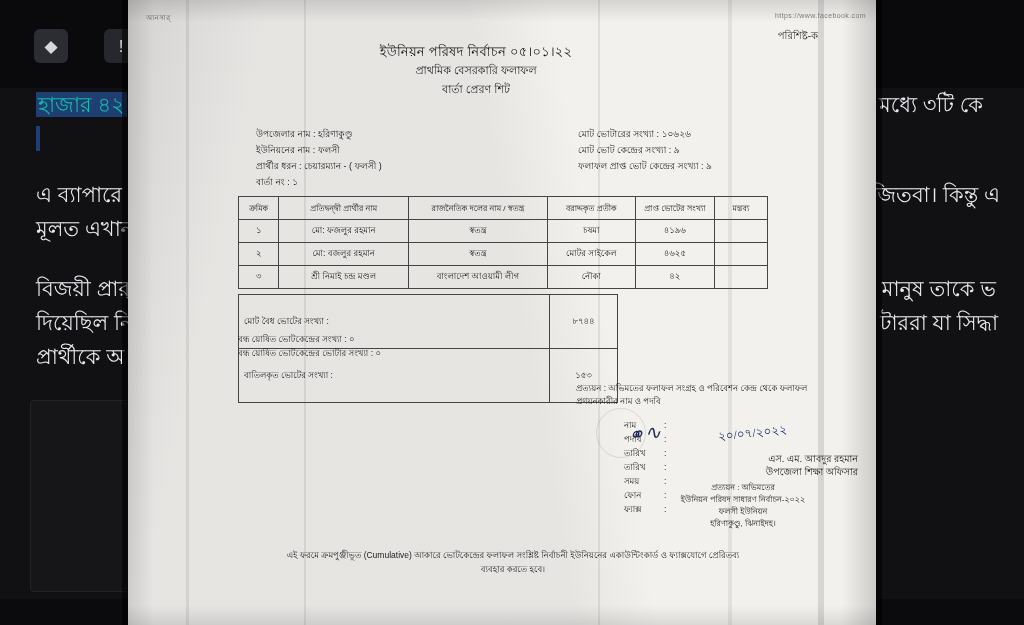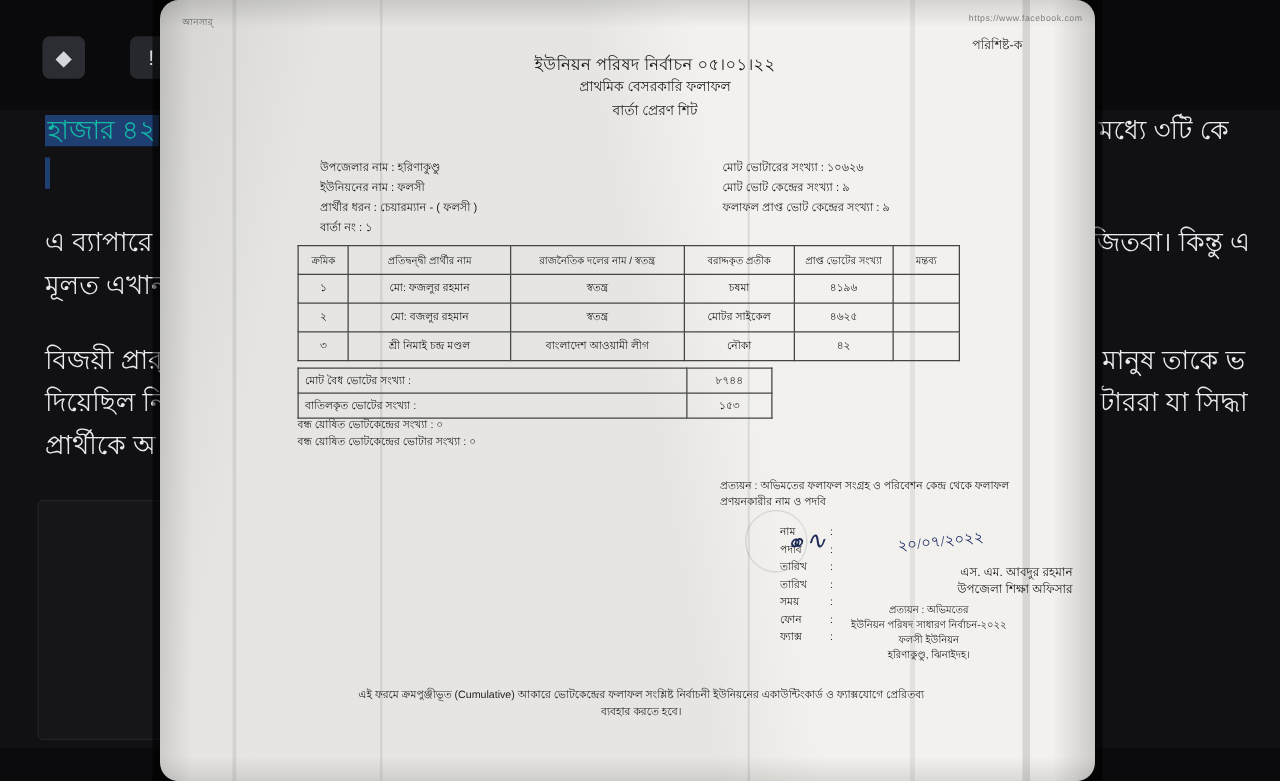--- a/index.html
+++ b/index.html
@@ -114,21 +114,20 @@
       linear-gradient(90deg, rgba(0,0,0,.10) 0px, rgba(0,0,0,0) 26px),
       linear-gradient(270deg, rgba(0,0,0,.16) 0px, rgba(0,0,0,0) 34px),
       linear-gradient(180deg, rgba(0,0,0,.12) 0px, rgba(0,0,0,0) 22px),
       linear-gradient(0deg, rgba(0,0,0,.10) 0px, rgba(0,0,0,0) 20px),
       linear-gradient(102deg, rgba(120,120,120,.16) 0%, rgba(255,255,255,0) 16%),
       linear-gradient(80deg, rgba(140,140,140,.12) 52%, rgba(255,255,255,0) 62%);
     color: #1b1b1b;
     font-size: 9px;
     overflow: hidden;
     box-sizing: border-box;
-    border-radius: 15px;
   }
   .doc .streak {
     position: absolute;
     top: 0;
     width: 3px;
     height: 625px;
     background: rgba(90,90,90,.13);
   }
   .doc .streak.s1 { left: 58px; }
   .doc .streak.s2 { left: 176px; width: 2px; }
@@ -154,21 +153,20 @@
     color: #2a2a2a;
   }
 
   .doc-head {
     position: absolute;
     left: 0;
     top: 42px;
     width: 696px;
     text-align: center;
     line-height: 19px;
-    margin-left: 48px;
   }
   .doc-head .h1 { font-size: 13px; letter-spacing: .3px; color: #141414; }
   .doc-head .h2 { font-size: 11px; color: #1d1d1d; }
   .doc-head .h3 { font-size: 11px; color: #1d1d1d; }
 
   .meta-left {
     position: absolute;
     left: 128px;
     top: 126px;
     line-height: 16px;
@@ -211,21 +209,21 @@
   table.totals {
     position: absolute;
     left: 110px;
     top: 294px;
     width: 380px;
     border-collapse: collapse;
     font-size: 8.5px;
   }
   table.totals td {
     border: 1px solid #444;
-    padding: 2px 5px;
+    padding: 19px 5px;
     height: 15px;
     color: #191919;
   }
   table.totals td.lbl { width: 300px; text-align: left; }
   table.totals td.val { text-align: center; }
 
   .notes {
     position: absolute;
     left: 110px;
     top: 332px;

